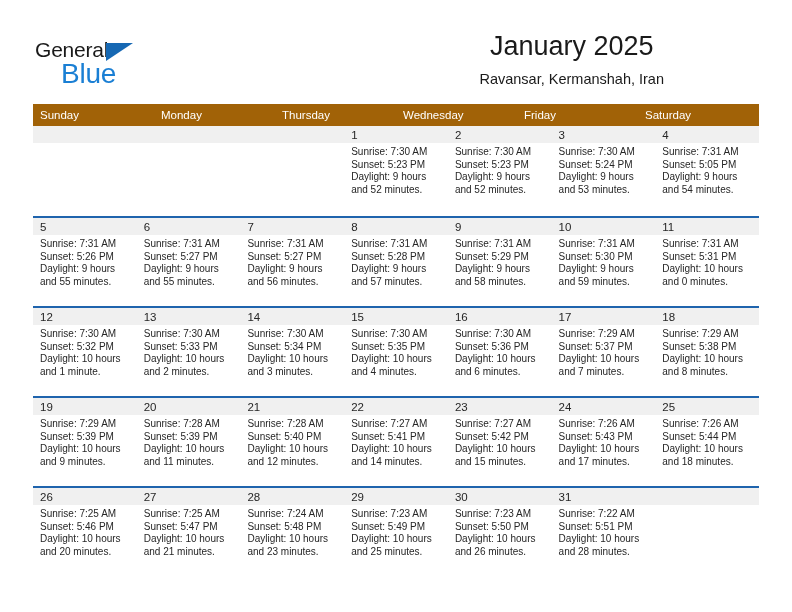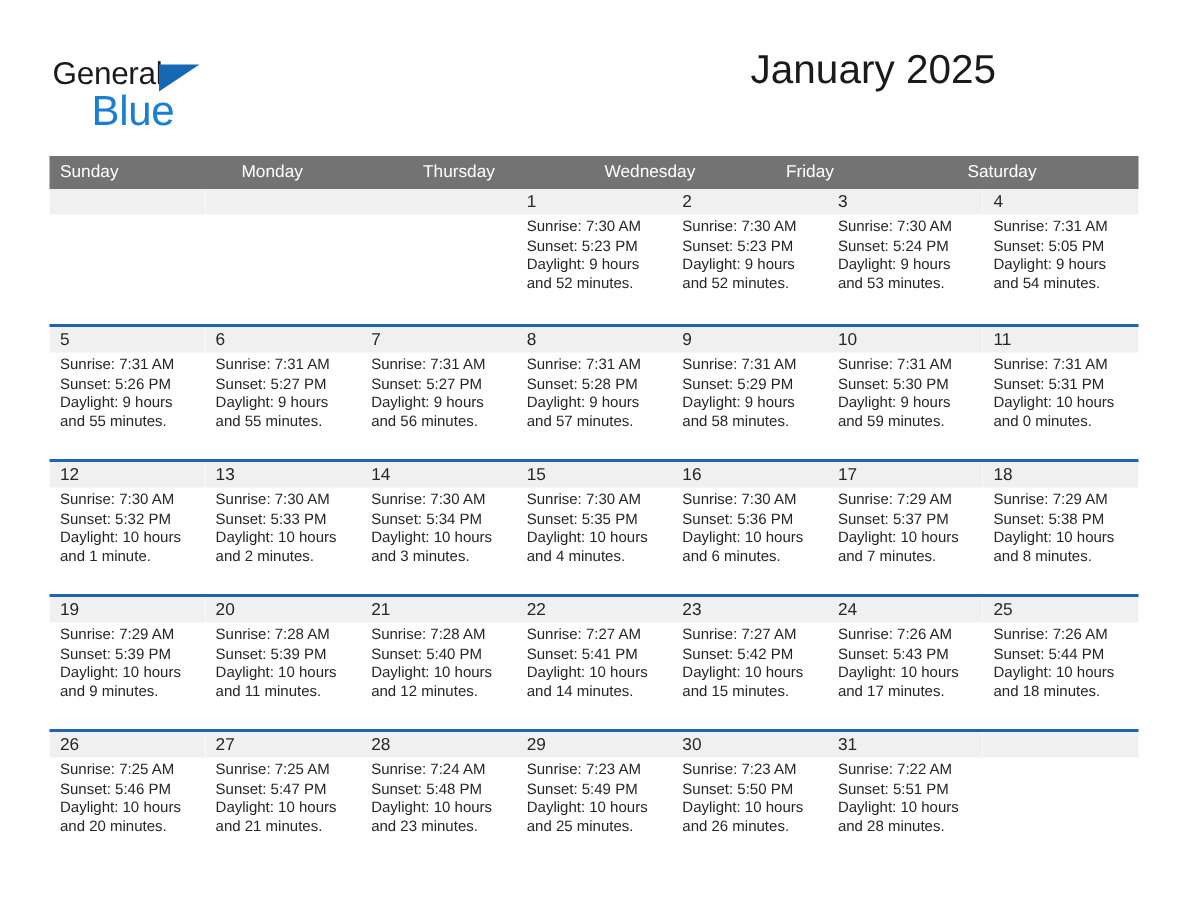--- a/index.html
+++ b/index.html
@@ -86,21 +86,21 @@
 
   
   .calendar {
     position: absolute;
     left: 33px;
     top: 104px;
     width: 726px;
   }
   .weekday-row {
     display: flex;
-    background: #737373;
+    background: #a16207;
     height: 22px;
   }
   .weekday {
     flex: 1 1 0;
     box-sizing: border-box;
     padding: 4px 0 0 7px;
     font-size: 11.5px;
     color: #ffffff;
     line-height: 14px;
     white-space: nowrap;
@@ -149,20 +149,21 @@
   <div class="header">
 
     <div class="logo">
       <span class="logo-general">General</span>
       <span class="logo-tri"></span>
       <span class="logo-blue">Blue</span>
     </div>
 
     <div class="title-block">
       <div class="cal-title">January 2025</div>
+      <div class="cal-subtitle">Ravansar, Kermanshah, Iran</div>
     </div>
 
   </div>
 
   <div class="calendar">
     <div class="weekday-row" id="weekday-row">
         <div class="weekday">Sunday</div>
         <div class="weekday">Monday</div>
         <div class="weekday">Thursday</div>
         <div class="weekday">Wednesday</div>

